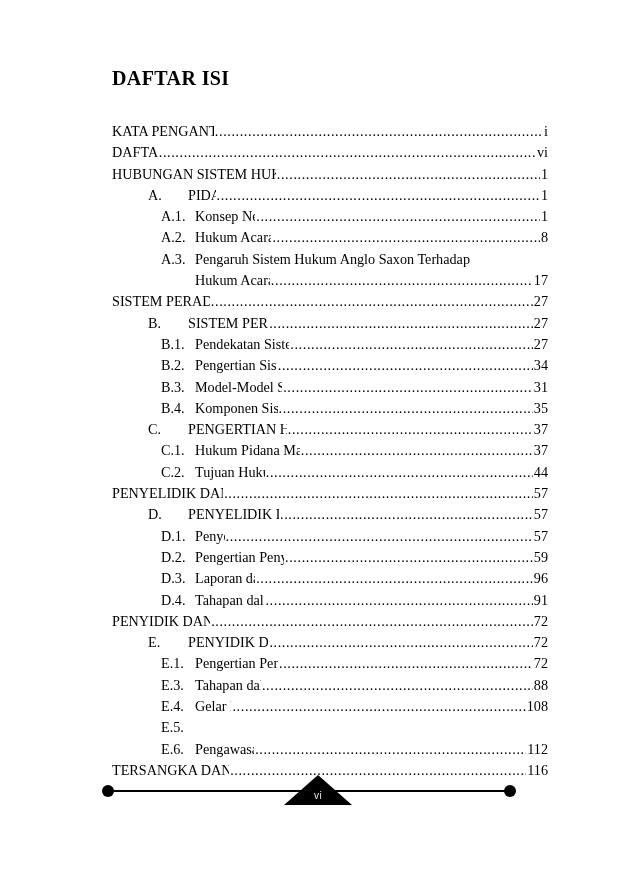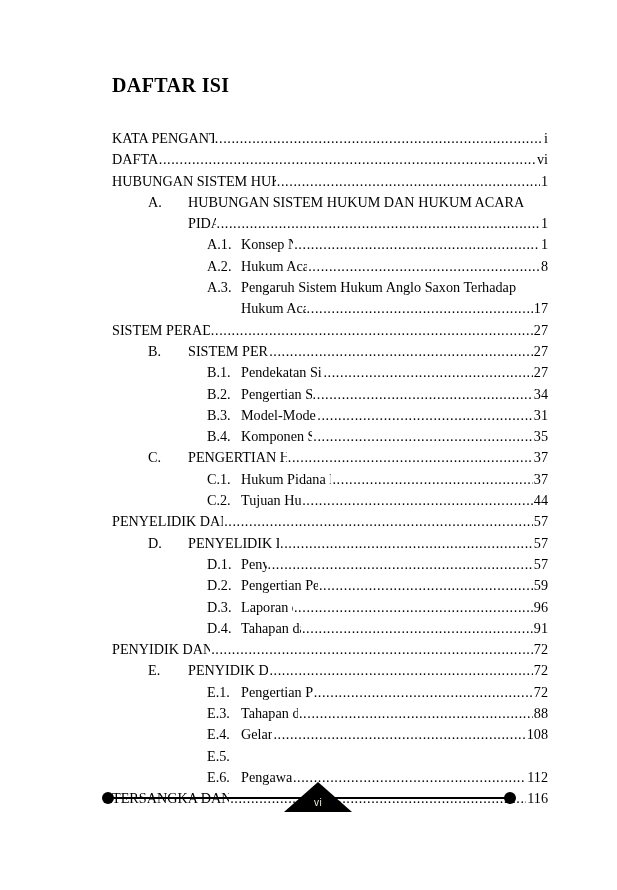--- a/index.html
+++ b/index.html
@@ -12,21 +12,21 @@
     background: #ffffff;
     font-family: "Liberation Serif", "DejaVu Serif", serif;
     color: #000000;
     position: relative;
     overflow: hidden;
   }
 
   .page {
     position: absolute;
     left: 0;
-    top: 12px;
+    top: 5px;
     width: 617px;
     height: 694px;
   }
 
   
   .toc-title {
     position: absolute;
     left: 112px;
     top: 62px;
     font-size: 20px;
@@ -67,21 +67,21 @@
   .lvl-chapter .entry-body { margin-left: 0; }
 
   .lvl-section .entry-label {
     width: 40px;
     margin-left: 36px;
   }
   .lvl-section .entry-body { margin-left: 0; }
 
   .lvl-sub .entry-label {
     width: 34px;
-    margin-left: 95px;
+    margin-left: 49px;
   }
   .lvl-sub .entry-body { margin-left: 0; }
 
   
   .line-row {
     display: flex;
     align-items: baseline;
     width: 100%;
   }
   .line-text {
@@ -190,23 +190,20 @@
           <div class="line-row">
             <span class="line-text">HUBUNGAN SISTEM HUKUM DAN HUKUM ACARA PIDANA</span>
             <span class="leader"></span>
             <span class="pageno">1</span>
           </div>
         </div>
       </div>
       <div class="toc-entry lvl-section">
         <div class="entry-label">A.</div>
         <div class="entry-body">
-          <div class="line-row no-leader">
-            <span class="line-text">HUBUNGAN SISTEM HUKUM DAN HUKUM ACARA</span>
-          </div>
           <div class="line-row">
             <span class="line-text">PIDANA</span>
             <span class="leader"></span>
             <span class="pageno">1</span>
           </div>
         </div>
       </div>
       <div class="toc-entry lvl-sub">
         <div class="entry-label">A.1.</div>
         <div class="entry-body">

